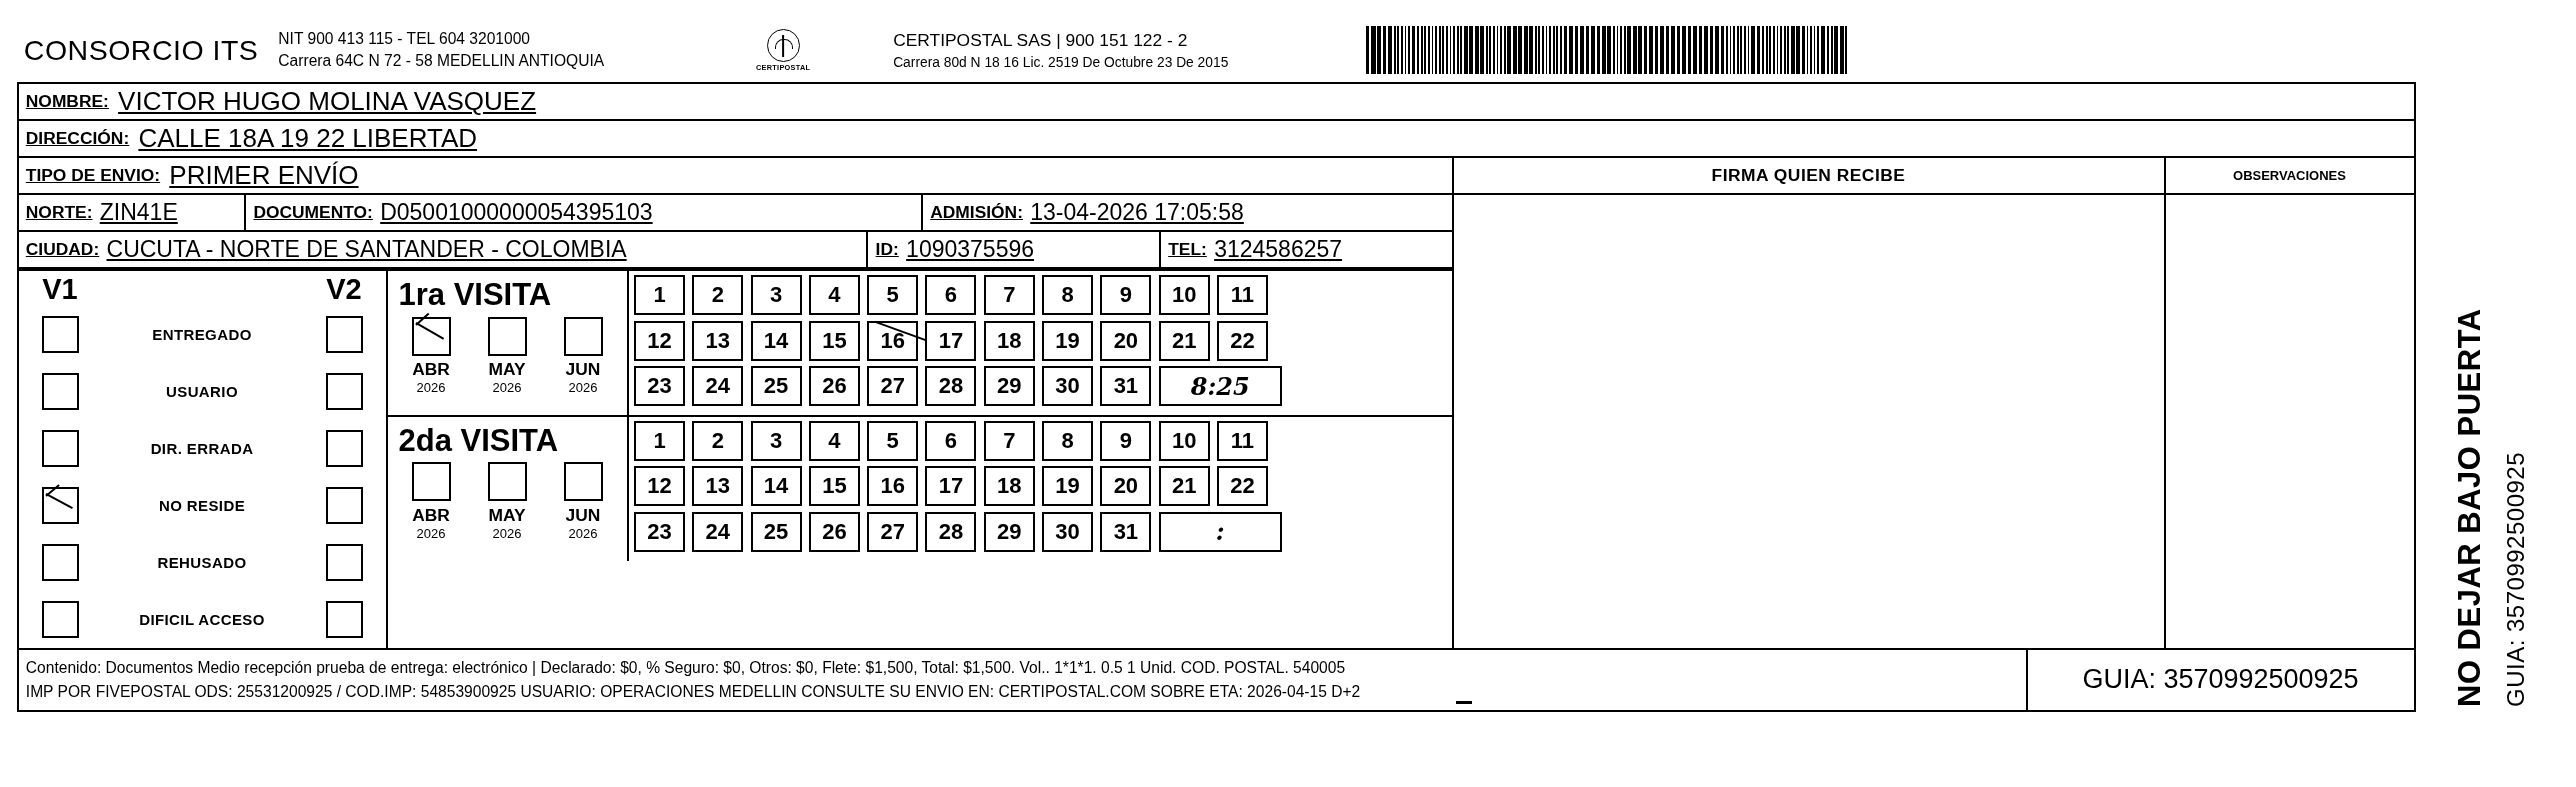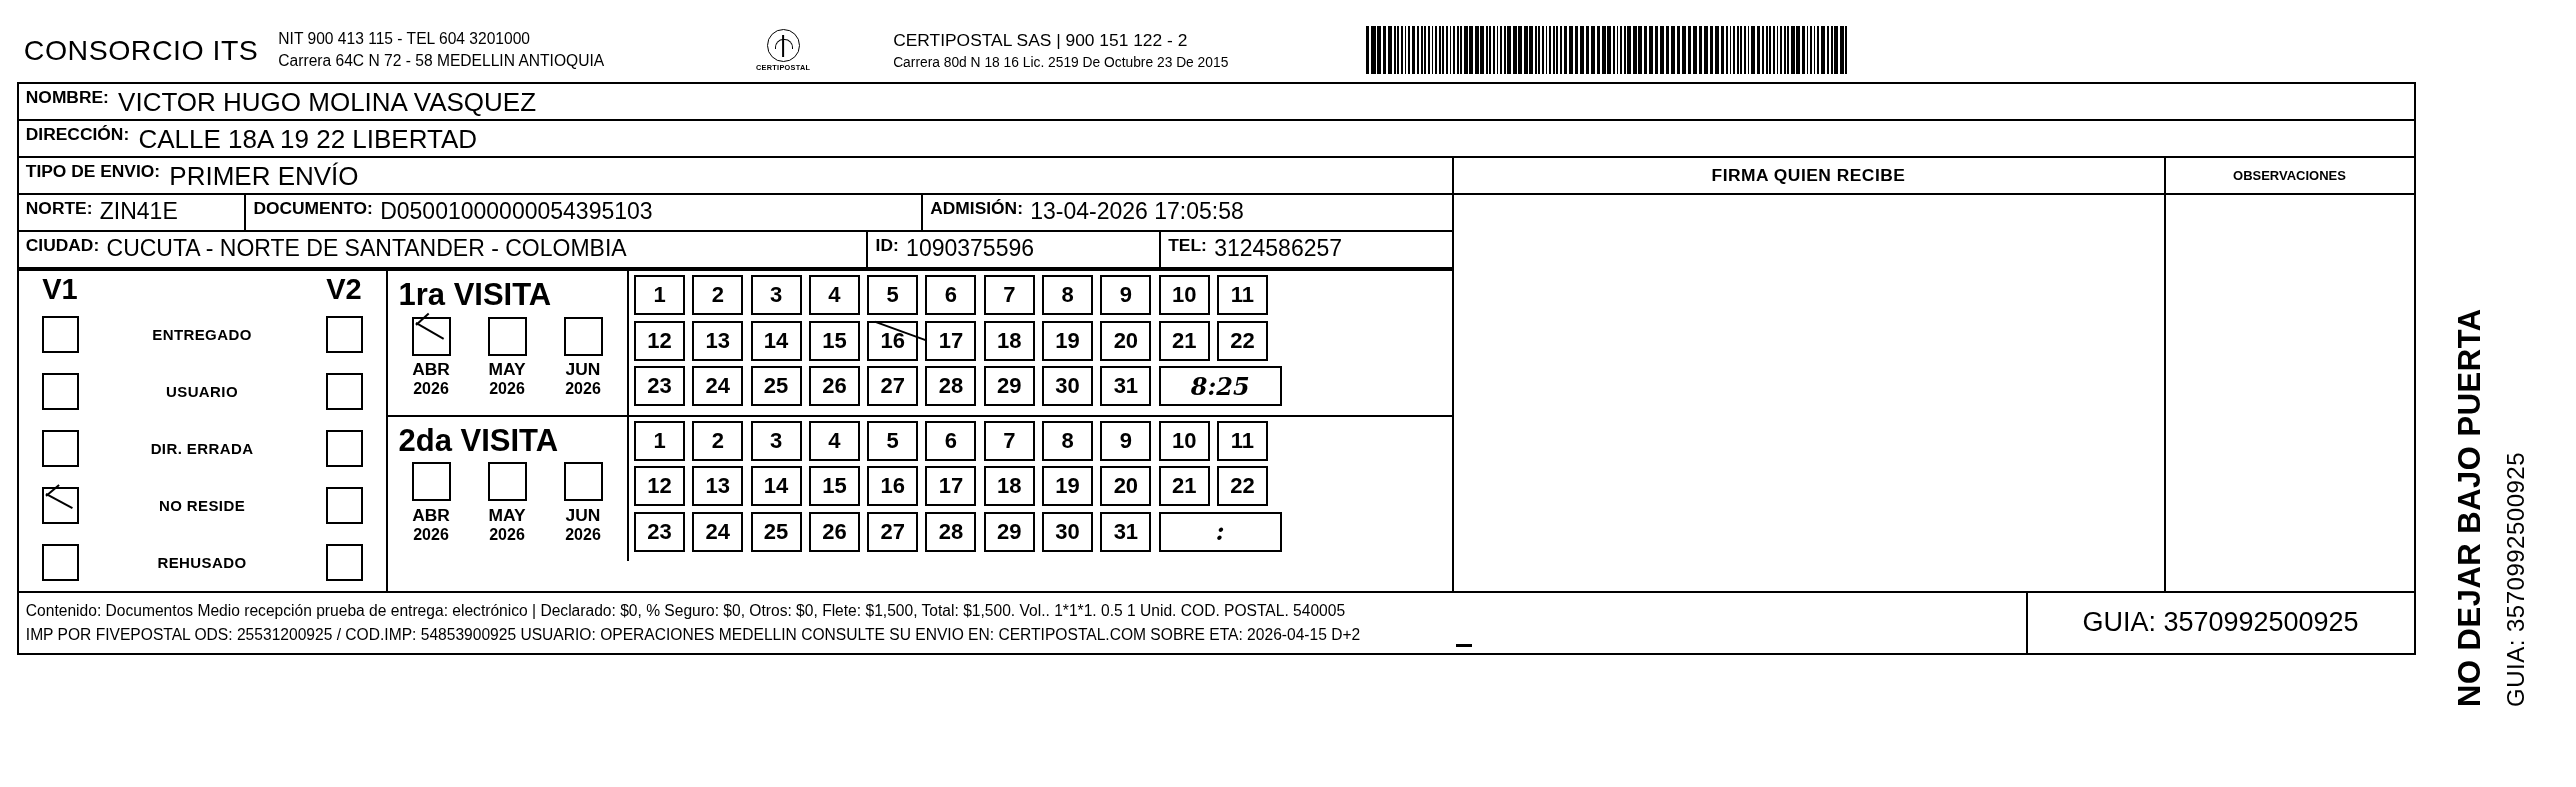--- a/index.html
+++ b/index.html
@@ -20,21 +20,21 @@
   .certi-block{margin-left:55px;font-size:15.6px;line-height:1.5;white-space:nowrap;}
   .certi-block .l1{font-size:17.4px;}
   .certi-block .l2{font-size:13.8px;}
   .barcode{margin-left:138px;display:flex;align-items:flex-end;height:48px;}
   .barcode i{display:block;background:#000;height:48px;margin-right:1.8px;}
 
   
   .box{border:2.8px solid #000;width:2395px;position:relative;}
   .row{display:flex;border-bottom:2.8px solid #000;}
   .row:last-child{border-bottom:none;}
-  .cell{padding:2.8px 7.3px;display:flex;align-items:flex-start;}
+  .cell{padding:2.8px 7.3px;display:flex;align-items:center;text-decoration:underline;}
   .lbl{font-size:17.4px;font-weight:bold;letter-spacing:0px;white-space:nowrap;}
   .val{font-size:26px;margin-left:9.2px;white-space:nowrap;}
   .val-sm{font-size:23px;margin-left:7.3px;white-space:nowrap;}
   .sep{border-left:2.8px solid #000;}
 
   
   .r-h{height:35px;}
   .left-col{width:1433px;border-right:2.8px solid #000;}
   .firma{flex:1;}
   .firma-hdr{height:35px;display:flex;align-items:center;justify-content:center;font-size:17.4px;font-weight:bold;letter-spacing:0.5px;}
@@ -54,21 +54,21 @@
   .vrow .nm{flex:1;text-align:center;font-size:15px;font-weight:bold;letter-spacing:0.4px;}
 
   .visit{width:239px;border-right:2.8px solid #000;}
   .visit-ttl{font-size:31px;font-weight:bold;padding:5.5px 0 3.7px 11px;}
   .mos{display:flex;justify-content:space-around;padding:0 5.5px;}
   .mo{text-align:center;}
   .mo .bx{width:39px;height:39px;border:2.8px solid #000;box-sizing:border-box;margin:0 auto;position:relative;}
   .mo.mark .bx:after{content:"";position:absolute;left:2.8px;top:3.7px;width:32px;height:1.8px;background:#000;transform:rotate(30deg);transform-origin:left center;}
   .mo.mark .bx:before{content:"";position:absolute;left:2.8px;top:5.5px;width:17.4px;height:1.8px;background:#000;transform:rotate(-42deg);transform-origin:left center;}
   .mo .nmm{font-size:17.4px;font-weight:bold;margin-top:3.7px;}
-  .mo .yr{font-size:16px;font-weight:bold;}
+  .mo .yr{font-size:13px;font-weight:normal;}
 
   .days{flex:1;padding:3.7px 0 3.7px 5.5px;}
   .dline{display:flex;margin-bottom:5.5px;}
   .d{width:51px;height:40px;border:2.8px solid #000;box-sizing:border-box;margin-right:7.3px;display:flex;align-items:center;justify-content:center;font-size:22px;font-weight:bold;position:relative;}
   .d.wide{width:123px;}
   .d.struck:after{content:"";position:absolute;left:3.7px;top:7.3px;width:55px;height:1.8px;background:#000;transform:rotate(20deg);}
   .hand{font-family:"DejaVu Serif", serif;font-style:italic;font-size:24px;}
 
   
   .footer{display:flex;}
@@ -315,20 +315,29 @@
                     <div class="nm">NO RESIDE</div>
                     <div class="s3">
                       <div class="chk"></div>
                     </div>
                   </div>
                   <div class="vrow">
                     <div class="s1">
                       <div class="chk"></div>
                     </div>
                     <div class="nm">REHUSADO</div>
+                    <div class="s3">
+                      <div class="chk"></div>
+                    </div>
+                  </div>
+                  <div class="vrow">
+                    <div class="s1">
+                      <div class="chk"></div>
+                    </div>
+                    <div class="nm">DIFICIL ACCESO</div>
                     <div class="s3">
                       <div class="chk"></div>
                     </div>
                   </div>
                 </div>
           </div>
 
           <div id="visits-container" style="display:flex;flex:1;">
                 <div style="flex: 1 1 0%;">
                   <div style="display: flex; border-bottom: 2.8px solid rgb(0, 0, 0);">

